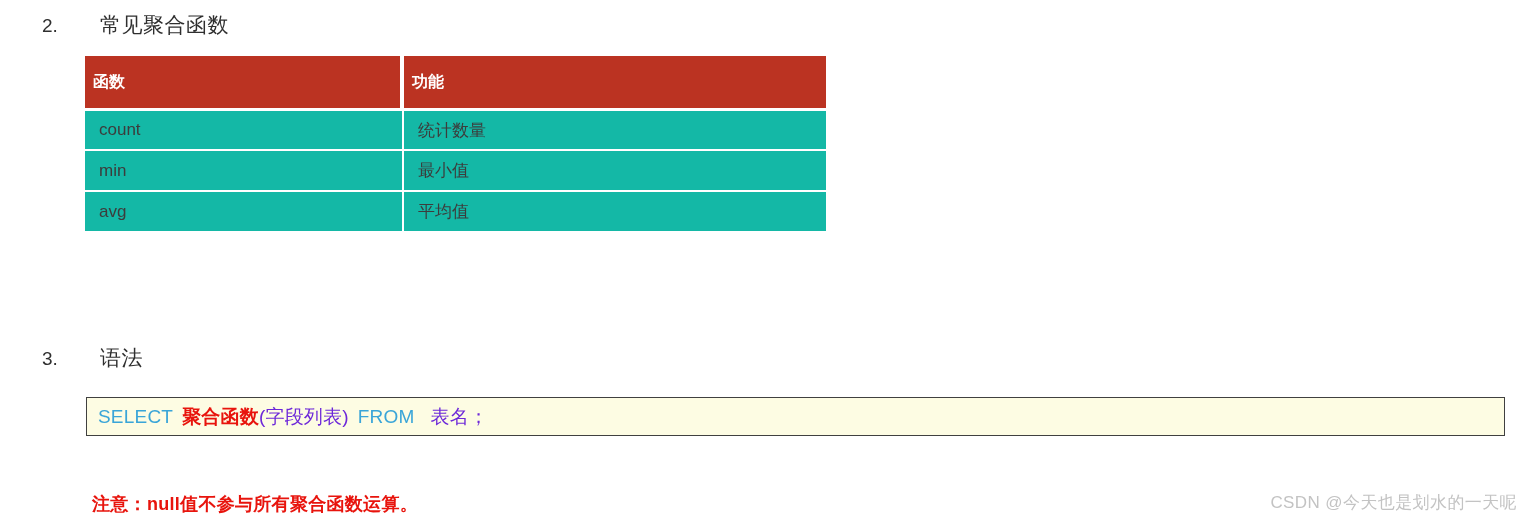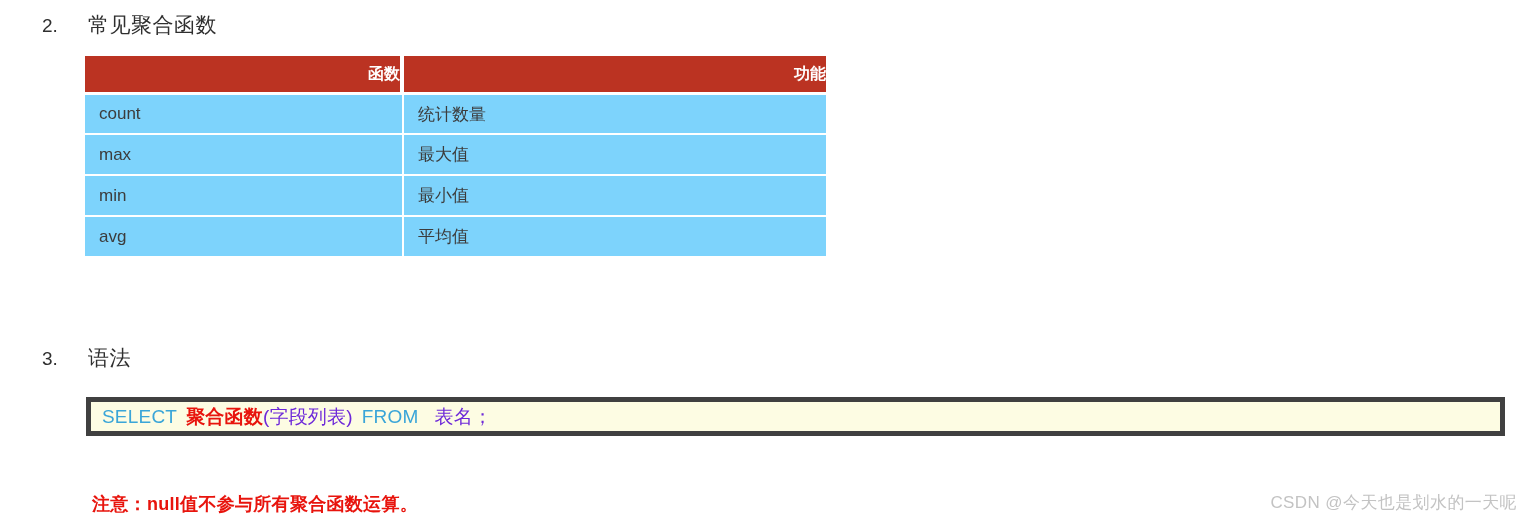--- a/index.html
+++ b/index.html
@@ -27,20 +27,21 @@
   .section-number {
     width: 46px;
     font-size: 19px;
     color: #2f2f2f;
     font-family: "Liberation Sans", "DejaVu Sans", sans-serif;
   }
   .section-title {
     font-size: 21px;
     color: #2f2f2f;
     letter-spacing: 0.5px;
+    margin-left: 12px;
   }
 
   #heading-aggregate-functions { left: 42px; top: 11px; }
   #heading-syntax { left: 42px; top: 344px; }
 
   
   .data-table {
     position: absolute;
     left: 85px;
     top: 56px;
@@ -49,31 +50,31 @@
     border-spacing: 0;
     table-layout: fixed;
   }
   .data-table th {
     background: #bb3322;
     color: #ffffff;
     font-size: 16px;
     font-weight: bold;
     height: 36px;
     line-height: 36px;
-    text-align: right;
-    padding: 0;
+    text-align: left;
+    padding: 8px;
     border-left: 2px solid #ffffff;
     border-right: 2px solid #ffffff;
     box-sizing: border-box;
   }
   .data-table th:first-child { border-left: none; }
   .data-table th:last-child { border-right: none; }
 
   .data-table td {
-    background: #7dd3fc;
+    background: #14b8a6;
     color: #3c3c3c;
     font-size: 17px;
     height: 41px;
     padding: 0 0 0 14px;
     border-top: 2px solid #ffffff;
     border-left: 2px solid #ffffff;
     box-sizing: border-box;
     vertical-align: middle;
     white-space: nowrap;
   }
@@ -84,21 +85,21 @@
   .col-desc  { width: 424px; }
 
   
   .code-block {
     position: absolute;
     left: 86px;
     top: 397px;
     width: 1419px;
     height: 39px;
     background: #fdfce3;
-    border: 5px solid #404040;
+    border: 1px solid #404040;
     box-sizing: border-box;
     display: flex;
     align-items: center;
     padding-left: 11px;
     font-size: 19px;
     white-space: nowrap;
     letter-spacing: 0.2px;
   }
   .tok-keyword { color: #3aa5d8; }
   .tok-highlight { color: #e8140d; font-weight: bold; }
@@ -147,24 +148,20 @@
       <th>函数</th>
       <th>功能</th>
     </tr>
   </thead>
   <tbody>
     <tr>
       <td>count</td>
       <td>统计数量</td>
     </tr>
     <tr>
-      <td>max</td>
-      <td>最大值</td>
-    </tr>
-    <tr>
       <td>min</td>
       <td>最小值</td>
     </tr>
     <tr>
       <td>avg</td>
       <td>平均值</td>
     </tr>
   </tbody>
 </table>
 

